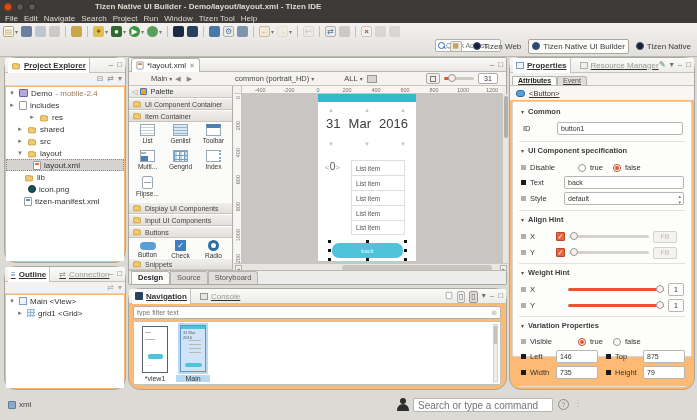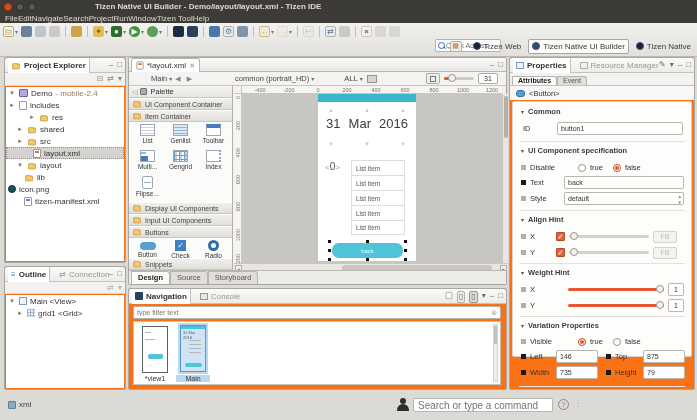--- a/index.html
+++ b/index.html
@@ -8,21 +8,21 @@
          background:#dcdad5; overflow:hidden; }
   #app { position:relative; width:697px; height:420px; }
 
   
   #titlebar { position:absolute; left:0; top:0; width:697px; height:13px; background:#3c3b37; }
   .winbtn { position:absolute; top:3px; width:8px; height:8px; border-radius:50%;
             background:#5d5b55; border:1px solid #2a2925; }
   .winbtn.close { background:#df4b16; border-color:#a33a12; }
   #title-text { position:absolute; left:95px; top:2px; color:#dfdbd2; font-weight:bold; font-size:8px; }
   #menubar { position:absolute; left:0; top:13px; width:697px; height:10px; background:#3c3b37;
-             display:flex; align-items:center; gap:0; padding-left:5px; }
+             display:flex; align-items:center; gap:6px; padding-left:5px; }
   #menubar .mi { color:#dfdbd2; font-size:8px; }
 
   
   #toolbar { position:absolute; left:0; top:23px; width:697px; height:34px;
              background:linear-gradient(#f2f1ef,#e2e0dc); border-bottom:1px solid #bbb8b2; }
   #toolrow1 { position:absolute; left:3px; top:2px; height:13px; display:flex; align-items:center; gap:3px; }
   .ti { width:11px; height:11px; border-radius:2px; display:inline-flex; align-items:center;
         justify-content:center; font-size:8px; color:#fff; }
   .ti.dis { opacity:.35; }
   .tsep { width:1px; height:11px; background:#c3c0ba; margin:0 2px; }
@@ -37,21 +37,21 @@
   .mag::after { content:""; position:absolute; left:5px; top:5px; width:3px; height:1.4px;
                 background:#2b6cb5; transform:rotate(45deg); }
   #persp { position:absolute; right:3px; top:15px; height:16px; display:flex; align-items:center; gap:4px; }
   .persp-ico { width:8px; height:8px; border-radius:50%; background:#17223a; border:1px solid #3d4f6e; }
   .persp-btn { display:flex; align-items:center; gap:3px; padding:2px 3px; border-radius:2px; color:#3a3a3a; }
   .persp-btn.active { background:#fbfbfa; border:1px solid #a9a6a0; }
   #persp-open { width:12px; height:11px; border:1px solid #b4b1ab; border-radius:2px; background:#efeeec;
                 margin-right:4px; display:flex; align-items:center; justify-content:center; font-size:7px; color:#b5862f; }
 
   
-  .panel { position:absolute; background:#f97316; border:1px solid #aaa7a1; border-radius:2px; }
+  .panel { position:absolute; background:#fdba74; border:1px solid #aaa7a1; border-radius:12px;text-decoration:underline; }
   .ptabs { position:relative; height:15px; border-bottom:1px solid #c5c2bc;
            background:linear-gradient(#fafaf9,#ececea); display:flex; align-items:center;
            padding-left:3px; gap:6px; border-radius:2px 2px 0 0; }
   .ptab { display:flex; align-items:center; gap:3px; height:15px; padding:0 3px; }
   .ptab.active { background:#fff; border-right:1px solid #c5c2bc; font-weight:bold; color:#333; }
   .ptab.inactive { color:#9b978f; }
   .pbtns { position:absolute; right:3px; top:2px; display:flex; gap:4px; color:#6e6b65; font-size:8px; }
   .pbtn { line-height:10px; }
   .pcontent { position:absolute; left:1px; right:1px; bottom:1px; background:#fff; overflow:hidden; }
 
@@ -352,34 +352,34 @@
       <div class="trow" style="padding-left:10px">
         <span class="arr">▸</span>
         <span class="fold" style="transform:scale(.8)"></span>
         <span>shared</span>
       </div>
       <div class="trow" style="padding-left:10px">
         <span class="arr">▸</span>
         <span class="fold" style="transform:scale(.8)"></span>
         <span>src</span>
       </div>
-      <div class="trow sel" style="padding-left:26px">
-        <span class="pg xml"></span>
-        <span>layout.xml</span>
-      </div>
       <div class="trow" style="padding-left:10px">
         <span class="arr">▾</span>
         <span class="fold" style="transform:scale(.8)"></span>
         <span>layout</span>
       </div>
+      <div class="trow sel" style="padding-left:26px">
+        <span class="pg xml"></span>
+        <span>layout.xml</span>
+      </div>
       <div class="trow" style="padding-left:18px">
         <span class="fold" style="transform:scale(.8)"></span>
         <span>lib</span>
       </div>
-      <div class="trow" style="padding-left:2px">
+      <div class="trow" style="padding-left:22px">
         <span class="circ-ico"></span>
         <span>icon.png</span>
       </div>
       <div class="trow" style="padding-left:18px">
         <span class="pg mani"></span>
         <span>tizen-manifest.xml</span>
       </div>
     </div>
   </div>
 

